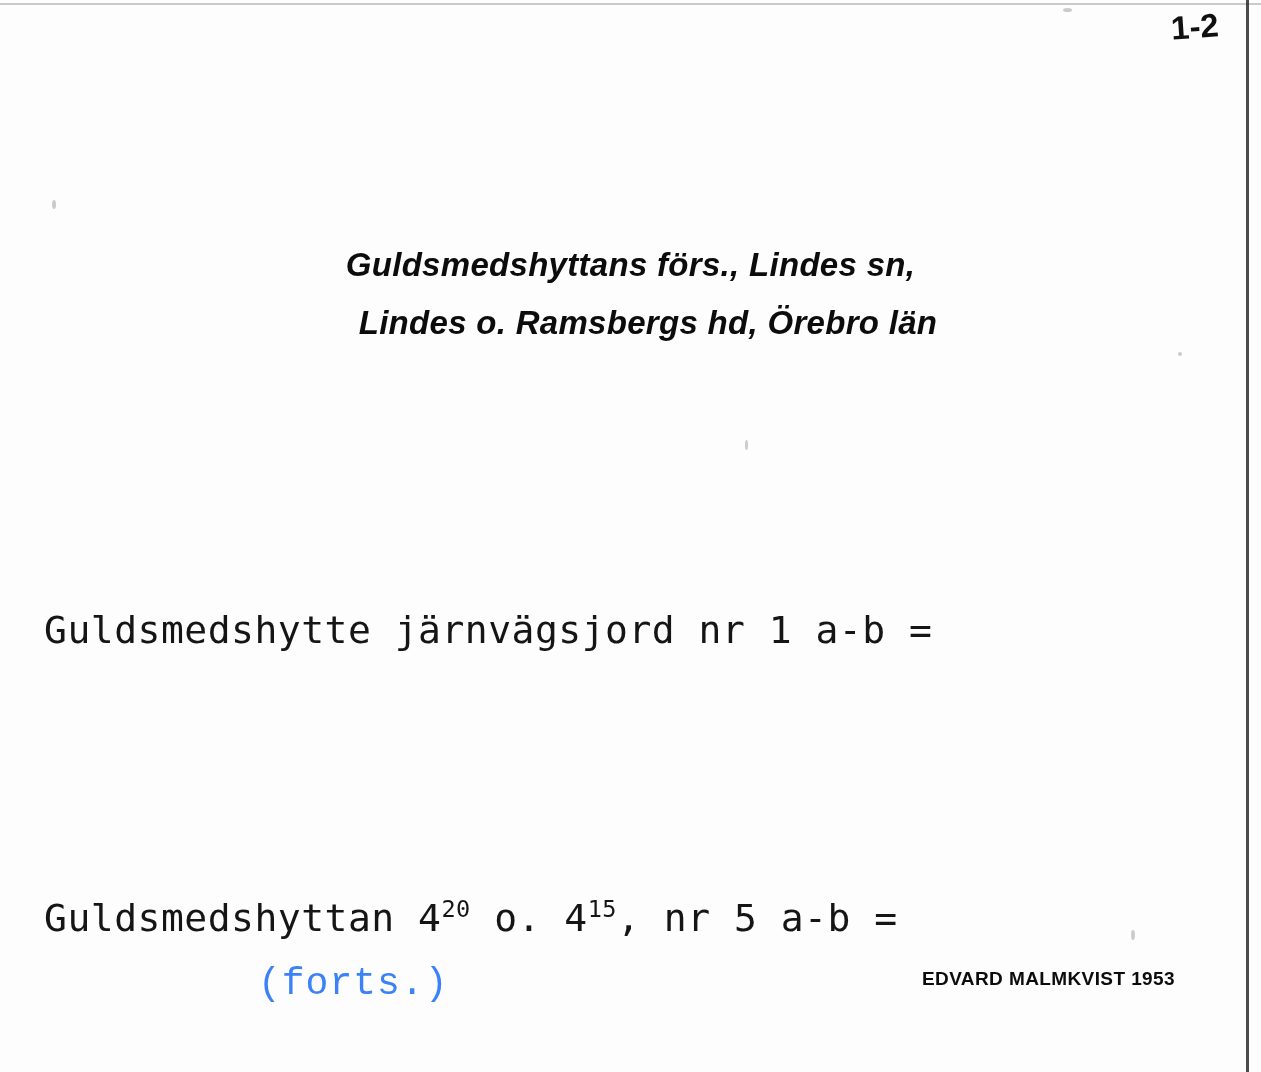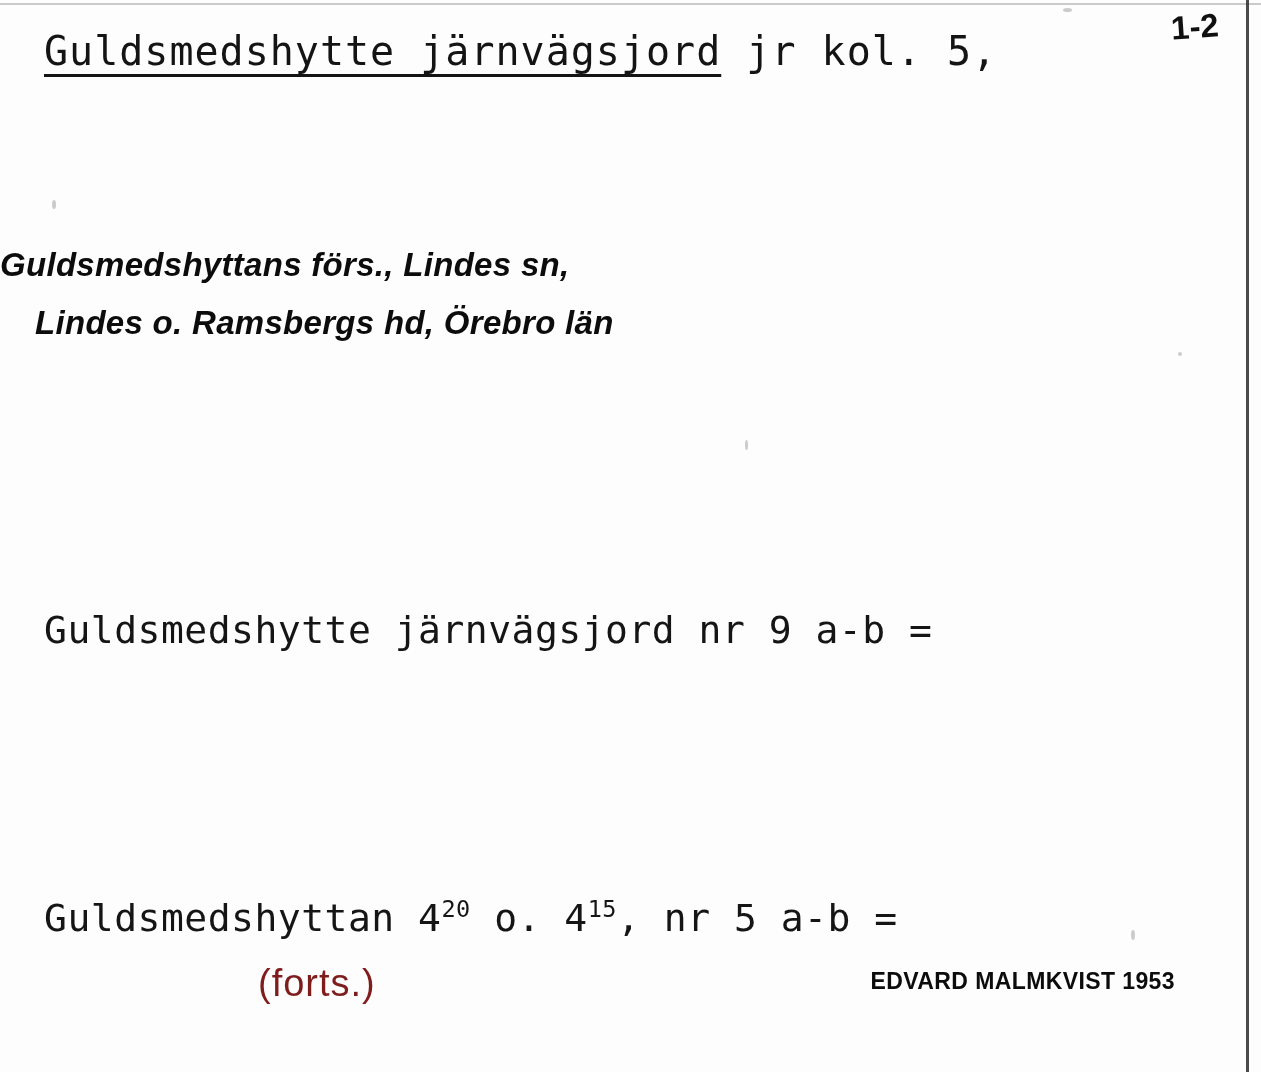--- a/index.html
+++ b/index.html
@@ -74,21 +74,21 @@
     transform: rotate(-4deg);
     letter-spacing: 0px;
   }
 
   
   .parish {
     position: absolute;
     left: 0;
     top: 236px;
     width: 1261px;
-    text-align: left;
+    text-align: center;
     font-family: "Liberation Sans", sans-serif;
     font-style: italic;
     font-weight: bold;
     font-size: 33px;
     line-height: 1.75;
     color: #0c0c0c;
     letter-spacing: 0.3px;
   }
   .parish .l2 { display: block; padding-left: 35px; }
 
@@ -111,34 +111,34 @@
     vertical-align: super;
     line-height: 0;
     letter-spacing: 0.5px;
   }
 
   
   .forts {
     position: absolute;
     left: 258px;
     top: 962px;
-    font-family: Liberation Sans, sans-serif;
+    font-family: Liberation Mono, monospace;
     font-size: 38px;
-    color: #7f1d1d;
+    color: #3b82f6;
     letter-spacing: 1px;
   }
 
   
   .signature {
     position: absolute;
     right: 86px;
     top: 968px;
     font-family: "Liberation Sans", sans-serif;
     font-weight: bold;
-    font-size: 23px;
+    font-size: 19px;
     color: #0c0c0c;
     letter-spacing: 0.4px;
   }
 
   
   .speck {
     position: absolute;
     background: #9a9a9a;
     border-radius: 50%;
     opacity: 0.5;
@@ -147,29 +147,28 @@
 </head>
 <body>
 
 <div id="card">
 
   <div class="edge-top"></div>
   <div class="edge-right"></div>
 
   <div class="corner-code">1-2</div>
 
-  <div class="header-line"><span class="underlined">Guldsmedshytte järnvägsjord</span><span> jr kol. 5,</span></div>
 
   <div class="parish">
     <span class="l1">Guldsmedshyttans förs., Lindes sn,</span>
     <span class="l2">Lindes o. Ramsbergs hd, Örebro län</span>
   </div>
 
   <div class="body-text">
-    <span class="row">Guldsmedshytte järnvägsjord nr 9 a-b =</span>
+    <span class="row">Guldsmedshytte järnvägsjord nr 1 a-b =</span>
     <span class="row">Guldsmedshyttan 4<sup>20</sup> o. 4<sup>15</sup>, nr 5 a-b =</span>
     
     
     
     
   </div>
 
   <div class="forts">(forts.)</div>
 
   <div class="signature">EDVARD MALMKVIST 1953</div>

